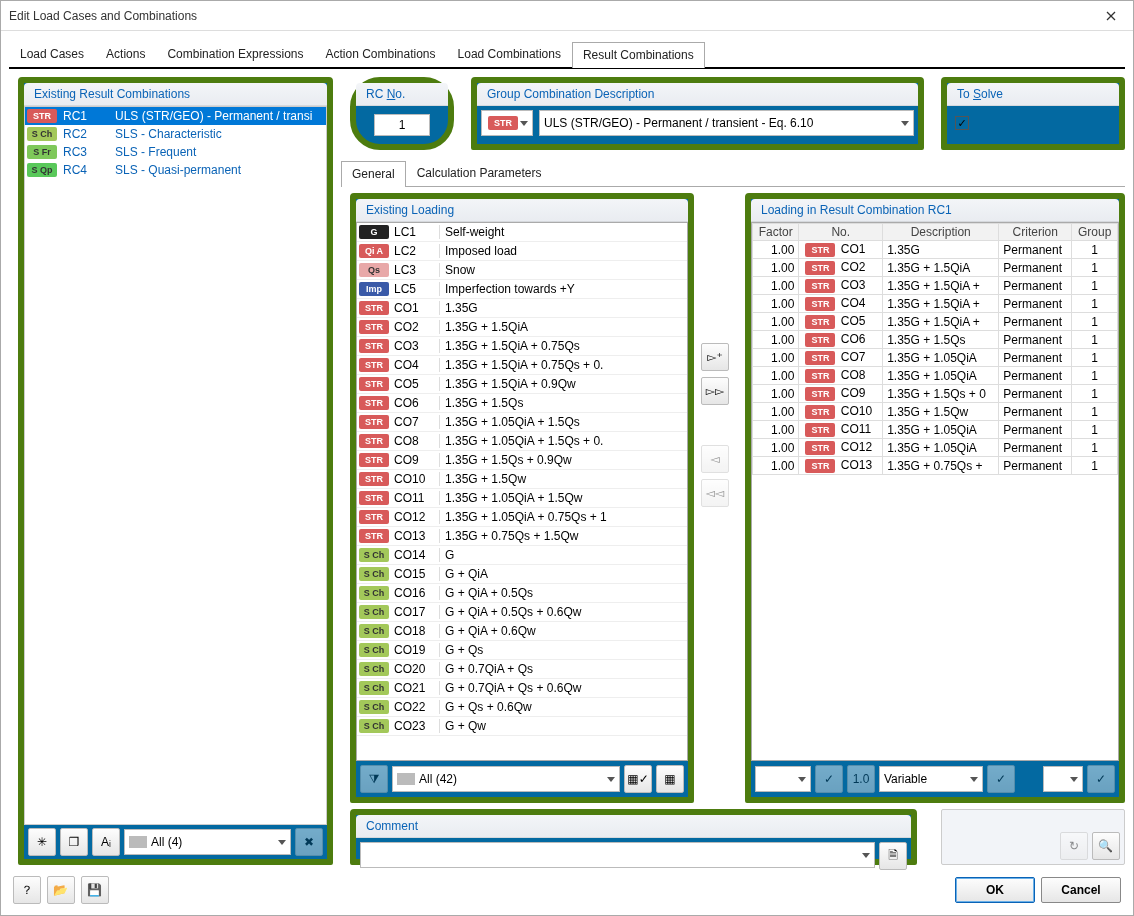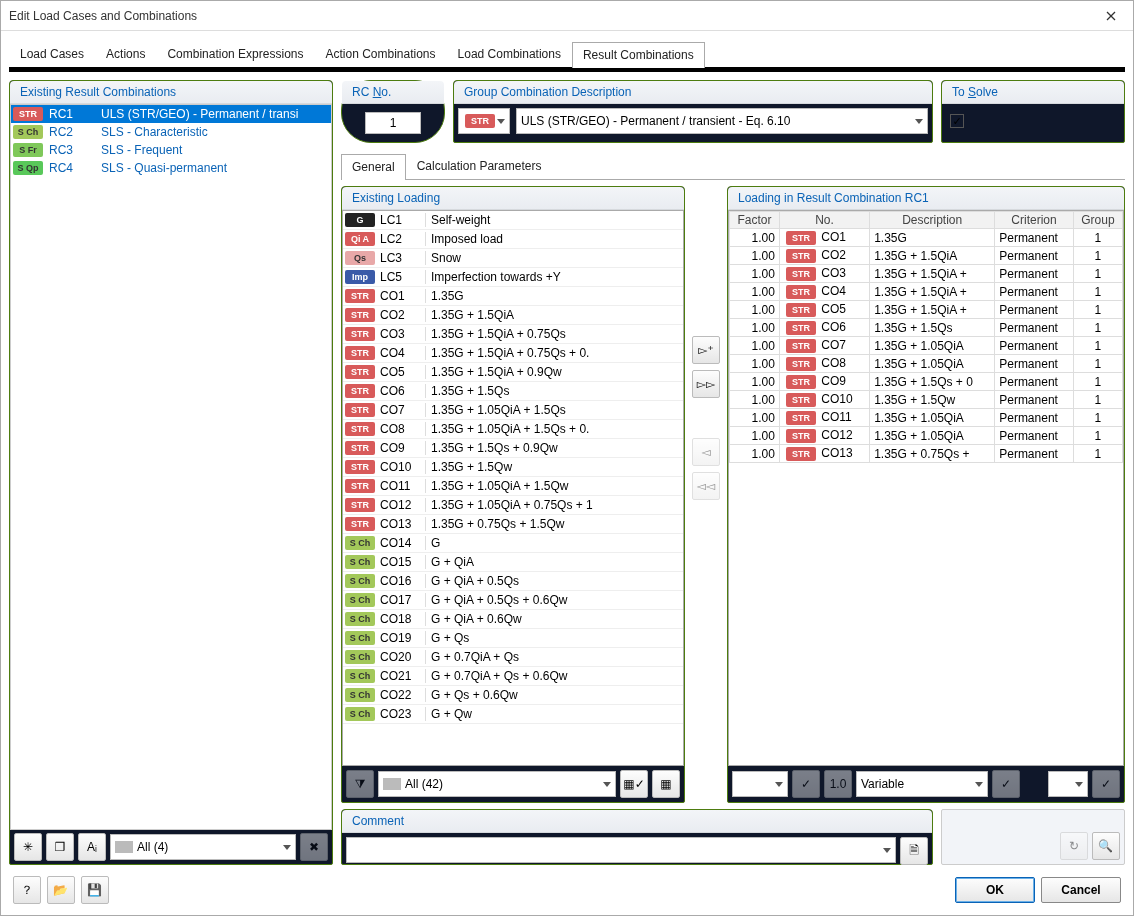--- a/index.html
+++ b/index.html
@@ -2,25 +2,25 @@
 <html><head>
 <meta charset="utf-8">
 <style>
   * { box-sizing: border-box; font-family: "Segoe UI", Tahoma, sans-serif; font-size: 12px; }
   body { margin: 0; background: #f0f0f0; }
   .window { width: 1134px; height: 916px; background: #fff; border: 1px solid #aaa; display: flex; flex-direction: column; }
   .titlebar { height: 30px; display: flex; align-items: center; padding: 0 8px; border-bottom: 1px solid #ddd; }
   .titlebar .title { flex: 1; font-size: 12px; color: #333; }
   .titlebar .close { width: 28px; height: 22px; display:flex;align-items:center;justify-content:center; cursor:pointer; }
   .titlebar .close svg { width:10px;height:10px; }
-  .tabs { display:flex; border-bottom: 5px solid #000000; margin: 10px 8px 0 8px; }
+  .tabs { display:flex; border-bottom: 2px solid #000000; margin: 10px 8px 0 8px; }
   .tab { padding: 5px 10px 6px 10px; border: 1px solid transparent; border-bottom: none; cursor:pointer; color:#222; background:#fff;}
   .tab.active { border-color:#aaa; background:#fff; position:relative; top:1px; }
   .content { display:flex; padding: 8px 8px 0 8px; gap: 8px; flex:1; min-height:0;}
-  .panel { border:1px solid #4d7c0f; border-radius:4px 4px 2px 2px; background:#0f172a; display:flex; flex-direction:column; }
+  .panel { border:6px solid #4d7c0f; border-radius:4px 4px 2px 2px; background:#0369a1; display:flex; flex-direction:column;margin-left:9px; }
   .panel-hdr { padding: 4px 10px 4px 10px; color:#0a63b6; font-size:12px; border-bottom:1px solid #d6d9dd; background: linear-gradient(#f3f5f8,#e9ecf1); border-radius:4px 4px 0 0;}
   .panel-body { padding:4px; flex:1; min-height:0; display:flex; flex-direction:column;}
   
   .leftcol { width:324px; display:flex; flex-direction:column; gap:6px;}
   .erclist { flex:1; background:#fff; border:1px solid #ccc; overflow-y:auto; overflow-x:scroll; }
   .ercrow { display:flex; height:18px; align-items:center; cursor:pointer; white-space:nowrap;}
   .ercrow.selected { background:#0078d7; color:#fff; }
   .ercrow.selected .rcdesc { color:#fff; }
   .rctag { width:30px; height:14px; font-size:9px; color:#fff; display:inline-flex;align-items:center;justify-content:center; margin:0 2px; font-weight:bold; border-radius:2px;}
   .rcnum { width:56px; color:#0a63b6; padding-left:4px;}
@@ -488,21 +488,21 @@
                   <span class="arrow chev"></span>
                 </div>
               <div class="iconbtn disabled">
                   <span>✓</span>
                 </div>
             </div>
           </div>
         </div>
       </div>
 
-      <div style="display:flex;gap:8px;">
+      <div style="display:flex;gap:24px;">
         <div class="panel commentpanel" style="flex:1;">
           <div class="panel-hdr">Comment</div>
           <div class="panel-body">
               <div style="display:flex;gap:4px;">
             <div class="combo" style="flex:1;">
               <span></span>
               <span class="arrow chev"></span>
             </div>
             <div class="iconbtn">
                   <span>🗎</span>

